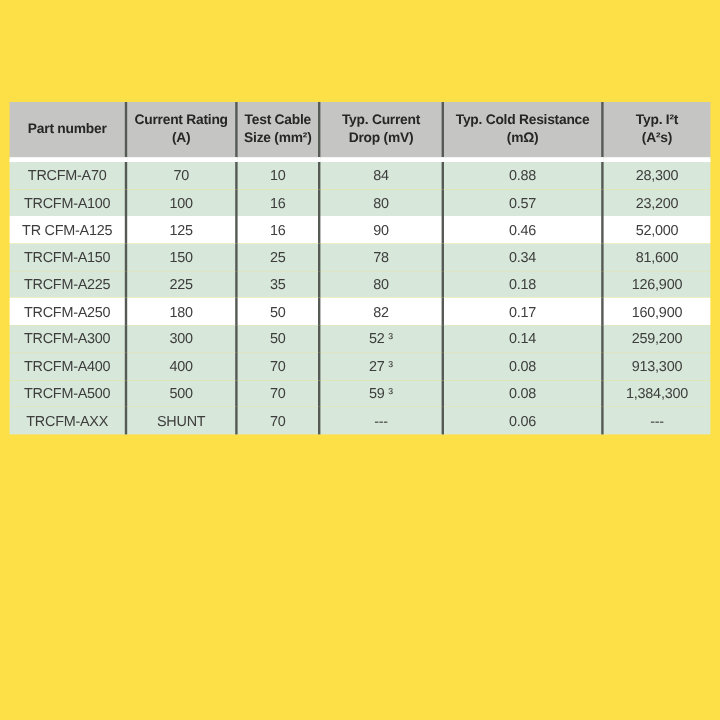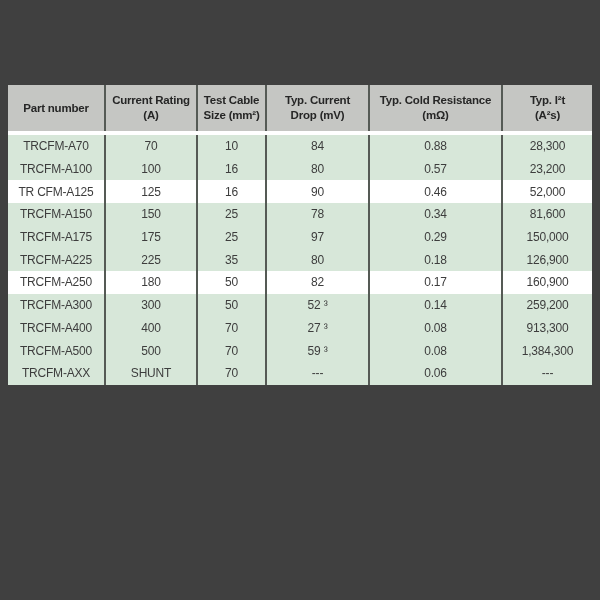--- a/index.html
+++ b/index.html
@@ -4,21 +4,21 @@
 <style>
   html, body {
     margin: 0;
     padding: 0;
     background: #ffffff;
   }
   .page {
     position: relative;
     width: 600px;
     height: 600px;
-    background: #404040;
+    background: #fde047;
     font-family: "Liberation Sans", sans-serif;
     overflow: hidden;
   }
   table.spec-table {
     position: absolute;
     left: 8px;
     top: 85px;
     width: 584px;
     border-collapse: collapse;
     table-layout: fixed;
@@ -123,28 +123,20 @@
         </tr>
         <tr class="alt">
           <td>TRCFM-A150</td>
           <td>150</td>
           <td>25</td>
           <td>78</td>
           <td>0.34</td>
           <td>81,600</td>
         </tr>
         <tr class="alt">
-          <td>TRCFM-A175</td>
-          <td>175</td>
-          <td>25</td>
-          <td>97</td>
-          <td>0.29</td>
-          <td>150,000</td>
-        </tr>
-        <tr class="alt">
           <td>TRCFM-A225</td>
           <td>225</td>
           <td>35</td>
           <td>80</td>
           <td>0.18</td>
           <td>126,900</td>
         </tr>
         <tr>
           <td>TRCFM-A250</td>
           <td>180</td>

